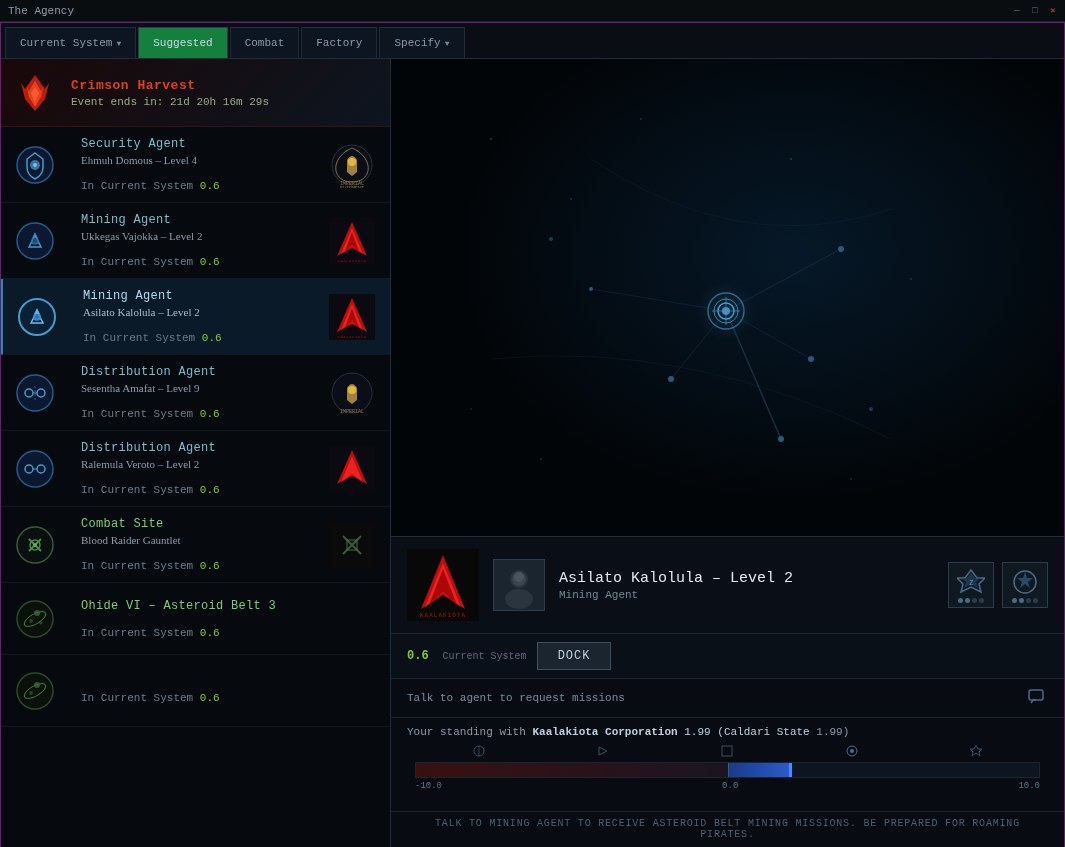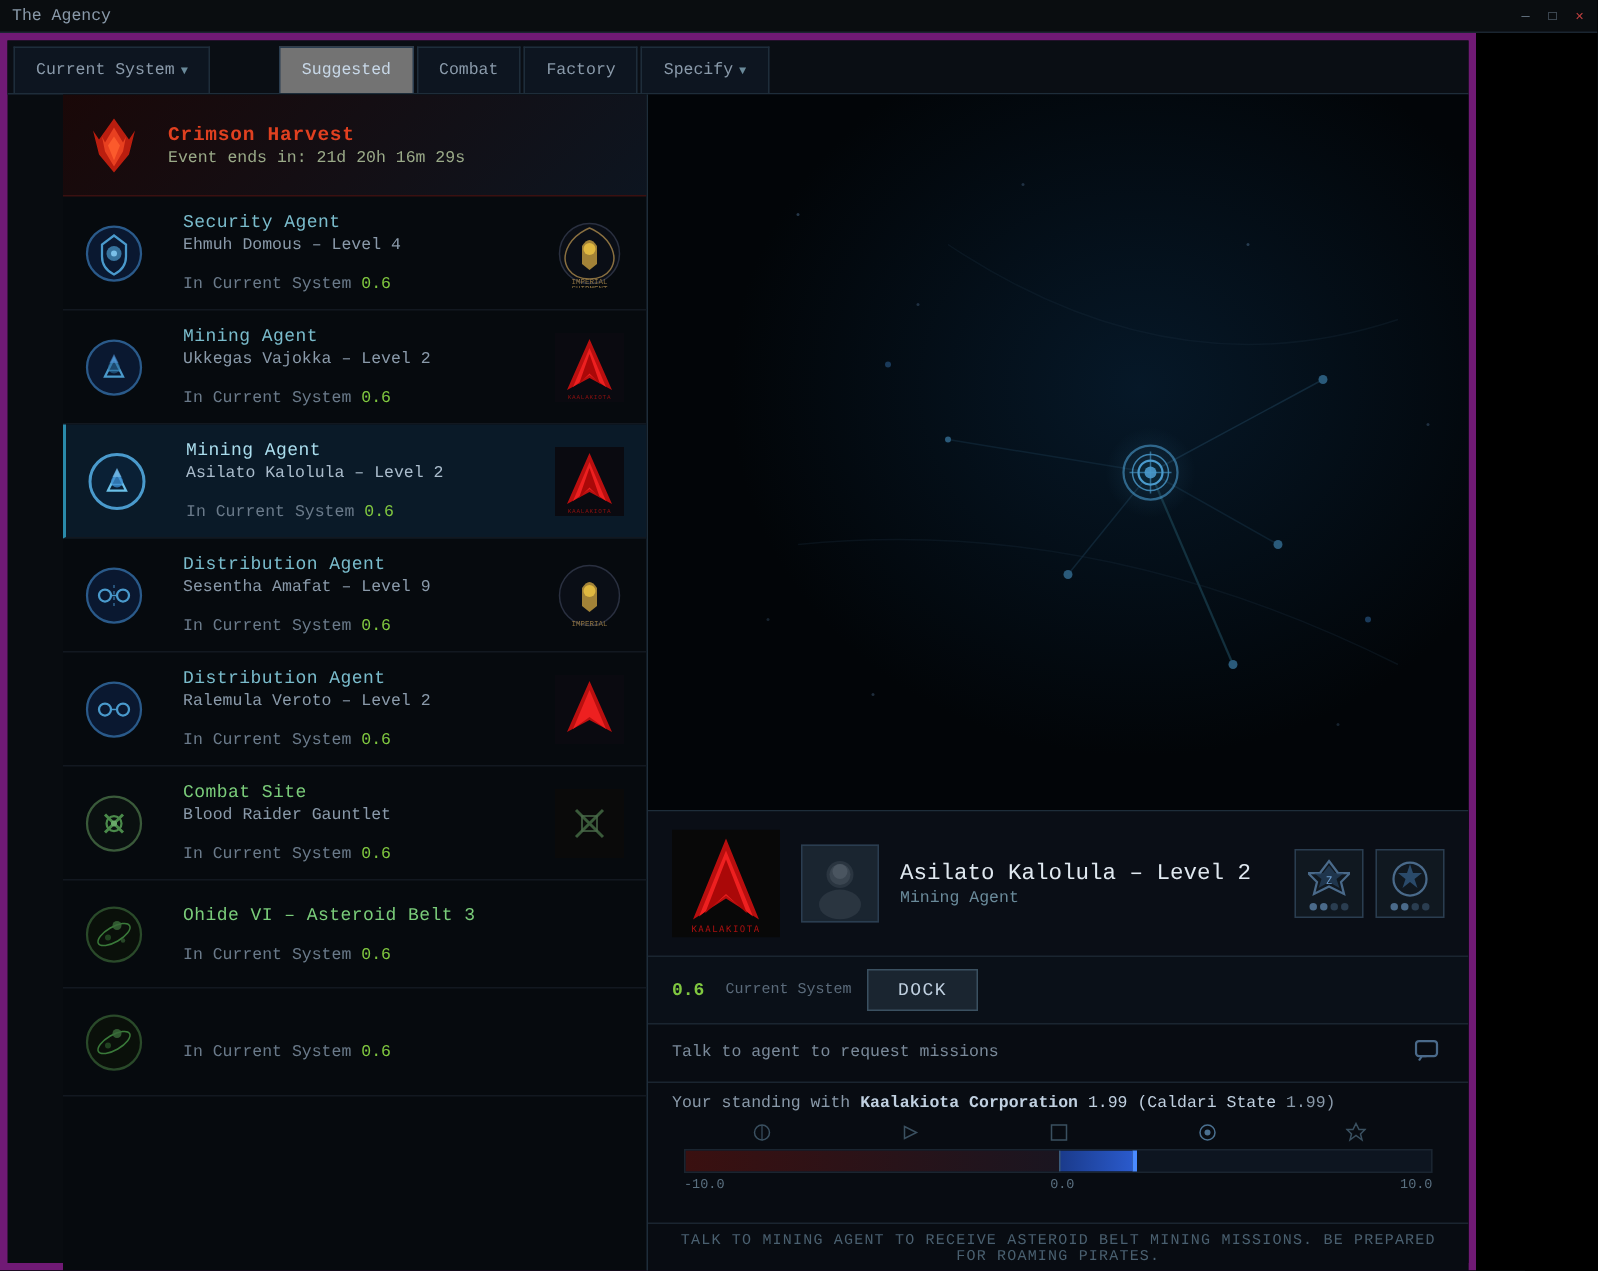--- a/index.html
+++ b/index.html
@@ -38,22 +38,22 @@
       align-items: center;
       justify-content: center;
       font-size: 9px;
       color: #6a7a8a;
       cursor: pointer;
     }
 
     
     #app-window {
       background: #080c10;
-      border: 5px solid #701a75;
-      width: 984px;
+      border: 1px solid #701a75;
+      width: 1065px;
       height: 825px;
     }
 
     
     #nav-bar {
       background: #0a0e14;
       height: 36px;
       display: flex;
       align-items: stretch;
       border-bottom: 1px solid #1e2d3a;
@@ -68,35 +68,33 @@
       background: #0d1520;
       border: 1px solid #1e2d3a;
       border-bottom: none;
       cursor: pointer;
       display: flex;
       align-items: center;
       gap: 4px;
       white-space: nowrap;
     }
     .nav-btn.active {
-      background: #737373;
+      background: #15803d;
       color: #c8d8e8;
       border-color: #2a3d50;
-      margin-left: 44px;
     }
     .nav-btn .arrow {
       font-size: 8px;
       color: #6a8a9a;
     }
 
     
     #content {
       display: flex;
       height: calc(825px - 36px);
-      padding-left: 37px;
     }
 
     
     #left-panel {
       width: 390px;
       background: #060a0e;
       border-right: 1px solid #1e2d3a;
       overflow-y: auto;
       flex-shrink: 0;
     }
@@ -161,20 +159,21 @@
     .agent-type {
       font-size: 12px;
       color: #7abccc;
       margin-bottom: 3px;
       letter-spacing: 0.3px;
     }
     .agent-item.selected .agent-type { color: #aadded; }
     .agent-name {
       font-size: 11px;
       color: #8a9aaa;
+      font-family: Liberation Serif, serif;
     }
     .agent-location {
       font-size: 11px;
       color: #6a7a8a;
       margin-top: 14px;
     }
     .security-val { color: #80c840; }
 
     .corp-logo {
       width: 52px;

